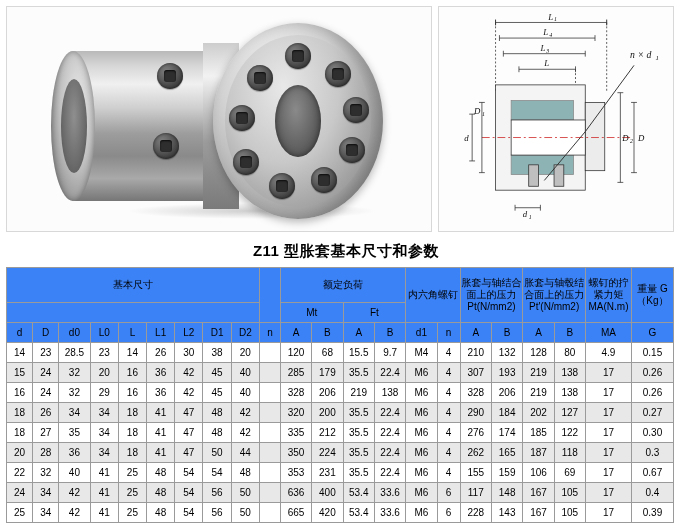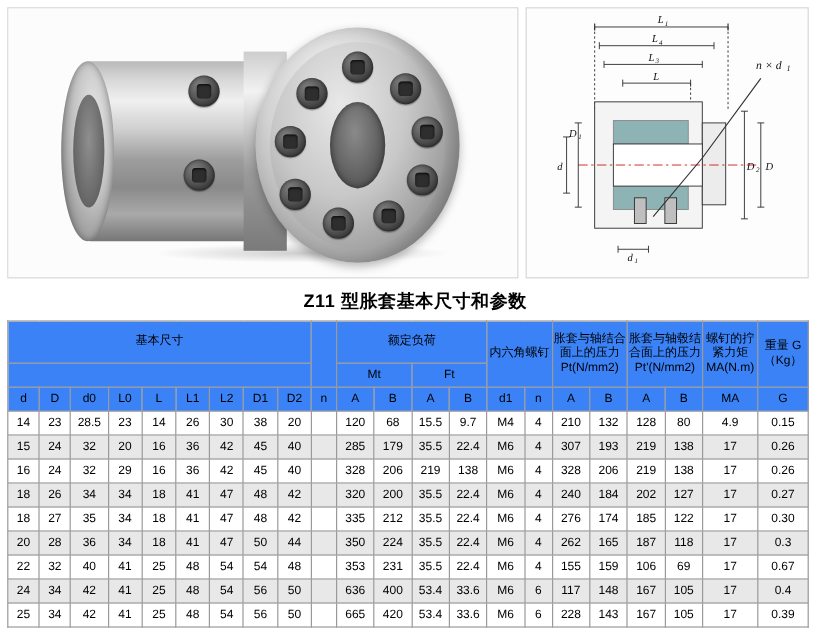--- a/index.html
+++ b/index.html
@@ -378,21 +378,21 @@
           <td>47</td>
           <td>48</td>
           <td>42</td>
           <td></td>
           <td>320</td>
           <td>200</td>
           <td>35.5</td>
           <td>22.4</td>
           <td>M6</td>
           <td>4</td>
-          <td>240</td>
+          <td>290</td>
           <td>184</td>
           <td>202</td>
           <td>127</td>
           <td>17</td>
           <td>0.27</td>
         </tr>
         <tr>
           <td>18</td>
           <td>27</td>
           <td>35</td>

